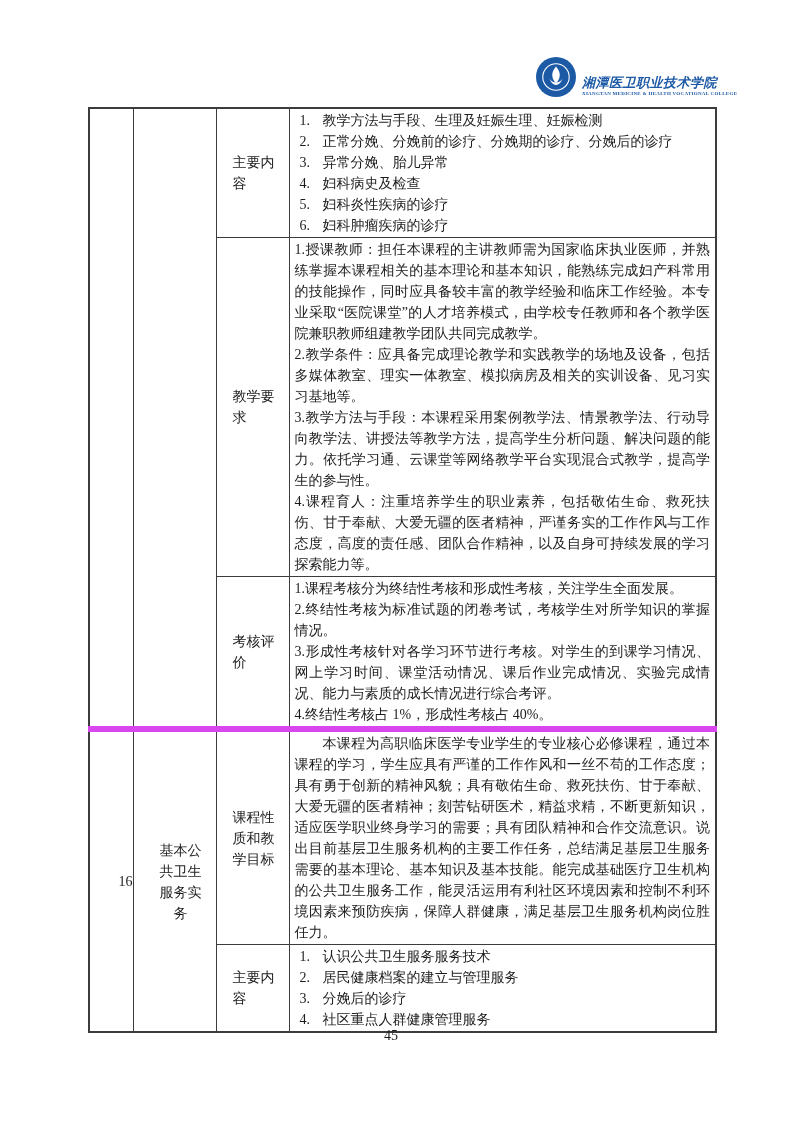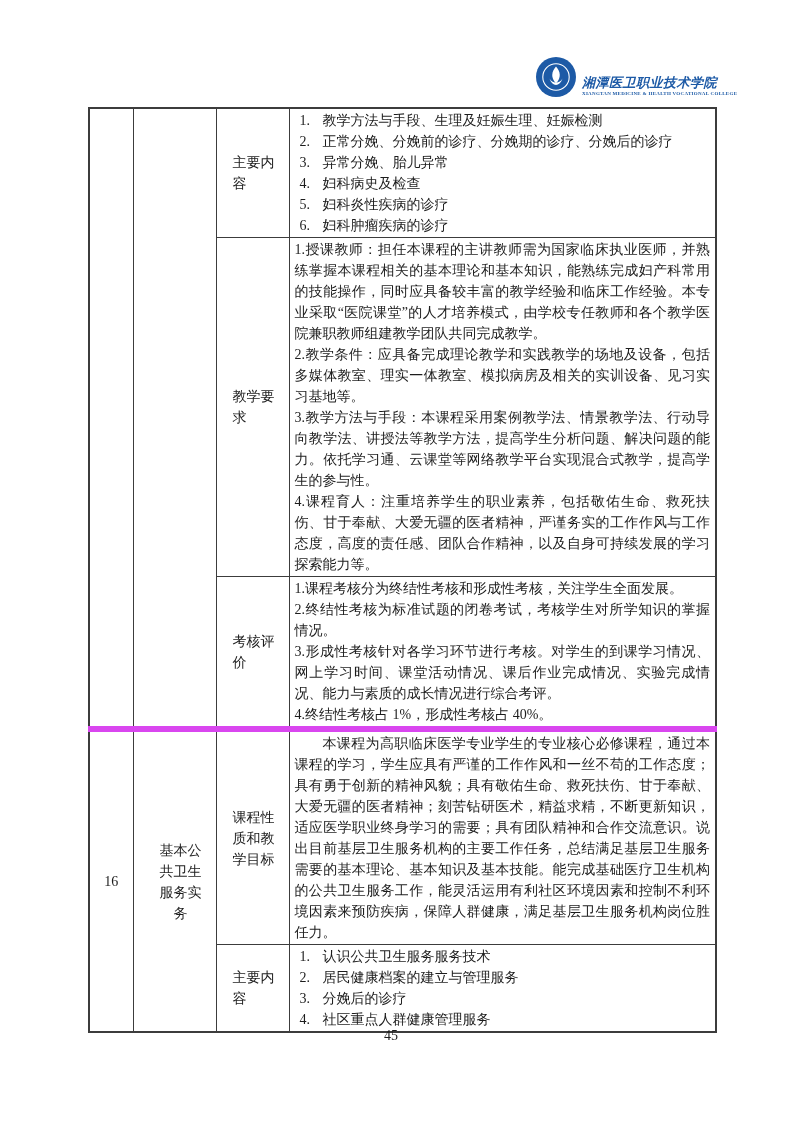--- a/index.html
+++ b/index.html
@@ -32,21 +32,21 @@
     width:627px; border-collapse:collapse; table-layout:fixed;
     border:2px solid #3c3c3c;
   }
   table.course td {
     border:1px solid #3c3c3c;
     font-size:14px; line-height:21px;
     vertical-align:middle;
   }
   tr.group-start td { border-top:6px solid #d946ef; }
 
-  td.c-no   { text-align:center; }
+  td.c-no   { text-align:right; }
   td.c-name { padding:0 10px 0 22px; text-align:center; }
   td.c-label{ padding:0 6px 0 16px; text-align:left; }
   td.c-content { padding:1px 5px 1px 5px; vertical-align:top; }
 
   .li { display:flex; }
   .li-no { flex:0 0 28px; padding-left:5px; }
   .li-text { flex:1 1 auto; }
 
   .para { text-align:justify; }
   .para.indent { text-indent:2em; }

